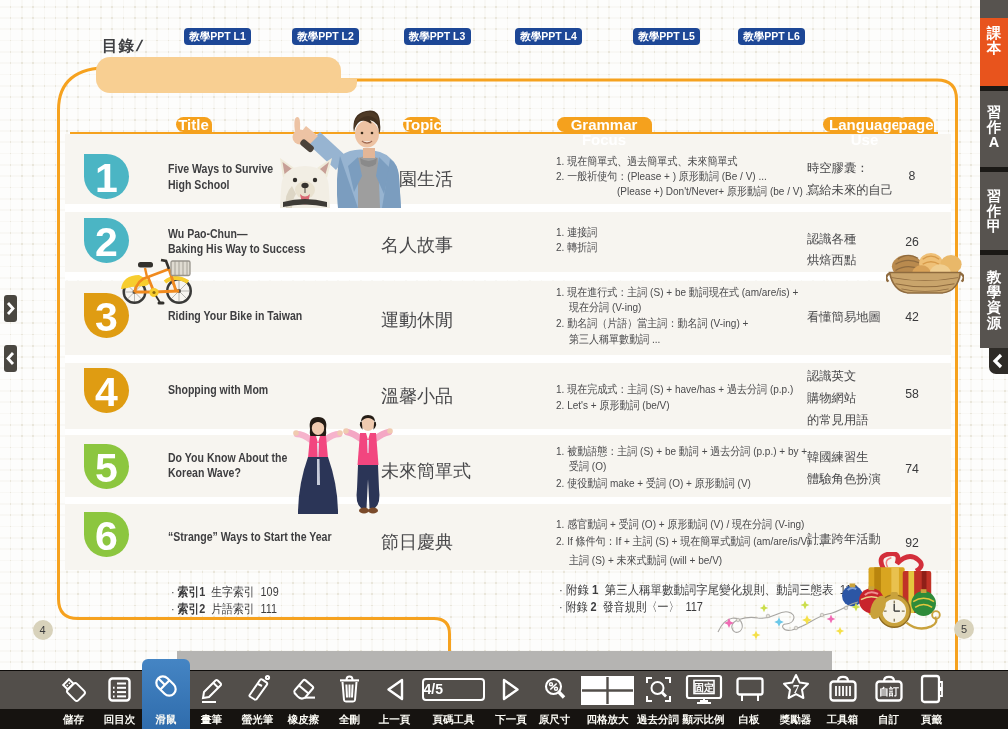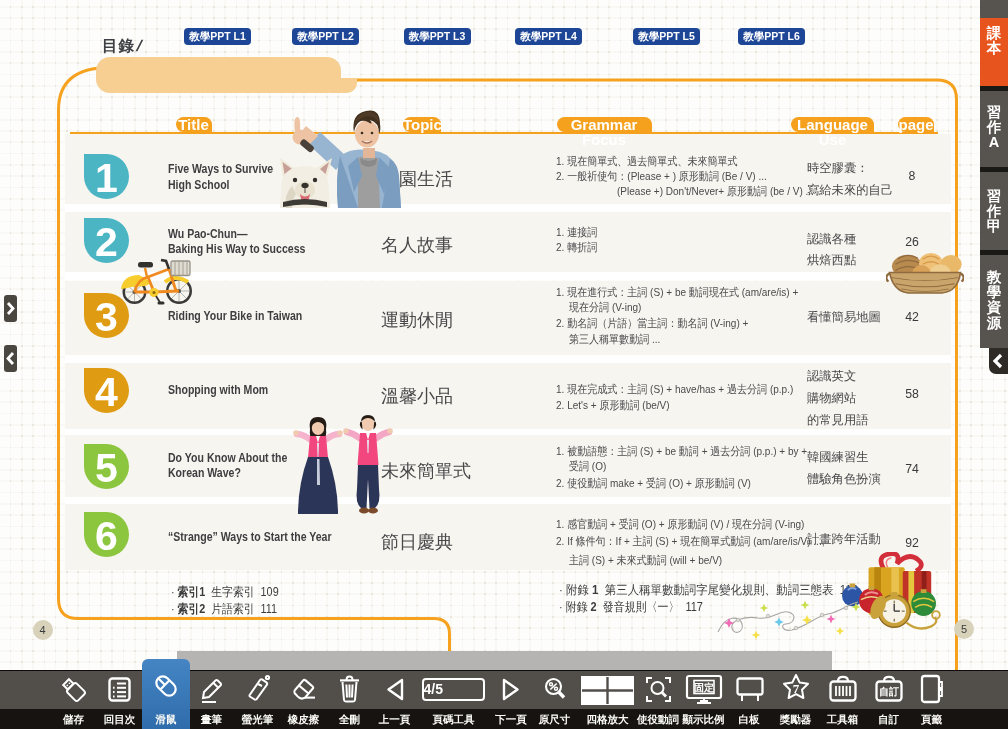--- a/index.html
+++ b/index.html
@@ -51,21 +51,21 @@
 <div class="sep" style="top:204.3px;height:7.7px"></div>
 <div class="sep" style="top:272.2px;height:8.3px"></div>
 <div class="sep" style="top:355px;height:8px"></div>
 <div class="sep" style="top:428.8px;height:6.2px"></div>
 <div class="sep" style="top:496.5px;height:7px"></div>
 
 <div class="abs" style="left:70px;top:131.5px;width:868px;height:2.5px;background:#F5A11D"></div>
 <div class="pill" style="left:175.5px;top:116.5px;width:36px">Title</div>
 <div class="pill" style="left:403px;top:116.5px;width:38px">Topic</div>
 <div class="pill" style="left:556.5px;top:116.5px;width:95px">Grammar Focus</div>
-<div class="pill" style="left:791px;top:116.5px;width:83px">Language Use</div>
+<div class="pill" style="left:823px;top:116.5px;width:83px">Language Use</div>
 <div class="pill" style="left:898px;top:116.5px;width:36px">page</div>
 
 <div class="badge" style="top:153.5px;background:#4BB5C4">1</div>
 <div class="badge" style="top:217.5px;background:#4BB5C4">2</div>
 <div class="badge" style="top:293px;background:#DF9C12">3</div>
 <div class="badge" style="top:367.5px;background:#DF9C12">4</div>
 <div class="badge" style="top:443.5px;background:#8CC63F">5</div>
 <div class="badge" style="top:511.5px;background:#8CC63F">6</div>
 
 <div class="t" style="top:161px">Five Ways to Survive<br>High School</div>
@@ -503,21 +503,21 @@
 <span class="lbl" style="left:166px">滑鼠</span>
 <span class="lbl" style="left:211.5px">畫筆</span>
 <span class="lbl" style="left:257.5px">螢光筆</span>
 <span class="lbl" style="left:303.5px">橡皮擦</span>
 <span class="lbl" style="left:349.5px">全刪</span>
 <span class="lbl" style="left:394.5px">上一頁</span>
 <span class="lbl" style="left:453.5px">頁碼工具</span>
 <span class="lbl" style="left:511px">下一頁</span>
 <span class="lbl" style="left:554.5px">原尺寸</span>
 <span class="lbl" style="left:607.5px">四格放大</span>
-<span class="lbl" style="left:658px">使役動詞</span>
+<span class="lbl" style="left:658px">過去分詞</span>
 <span class="lbl" style="left:703.5px">顯示比例</span>
 <span class="lbl" style="left:749px">白板</span>
 <span class="lbl" style="left:795.5px">獎勵器</span>
 <span class="lbl" style="left:842.5px">工具箱</span>
 <span class="lbl" style="left:888.5px">自訂</span>
 <span class="lbl" style="left:931.5px">頁籤</span>
 
 </div>
 
 </body></html>

